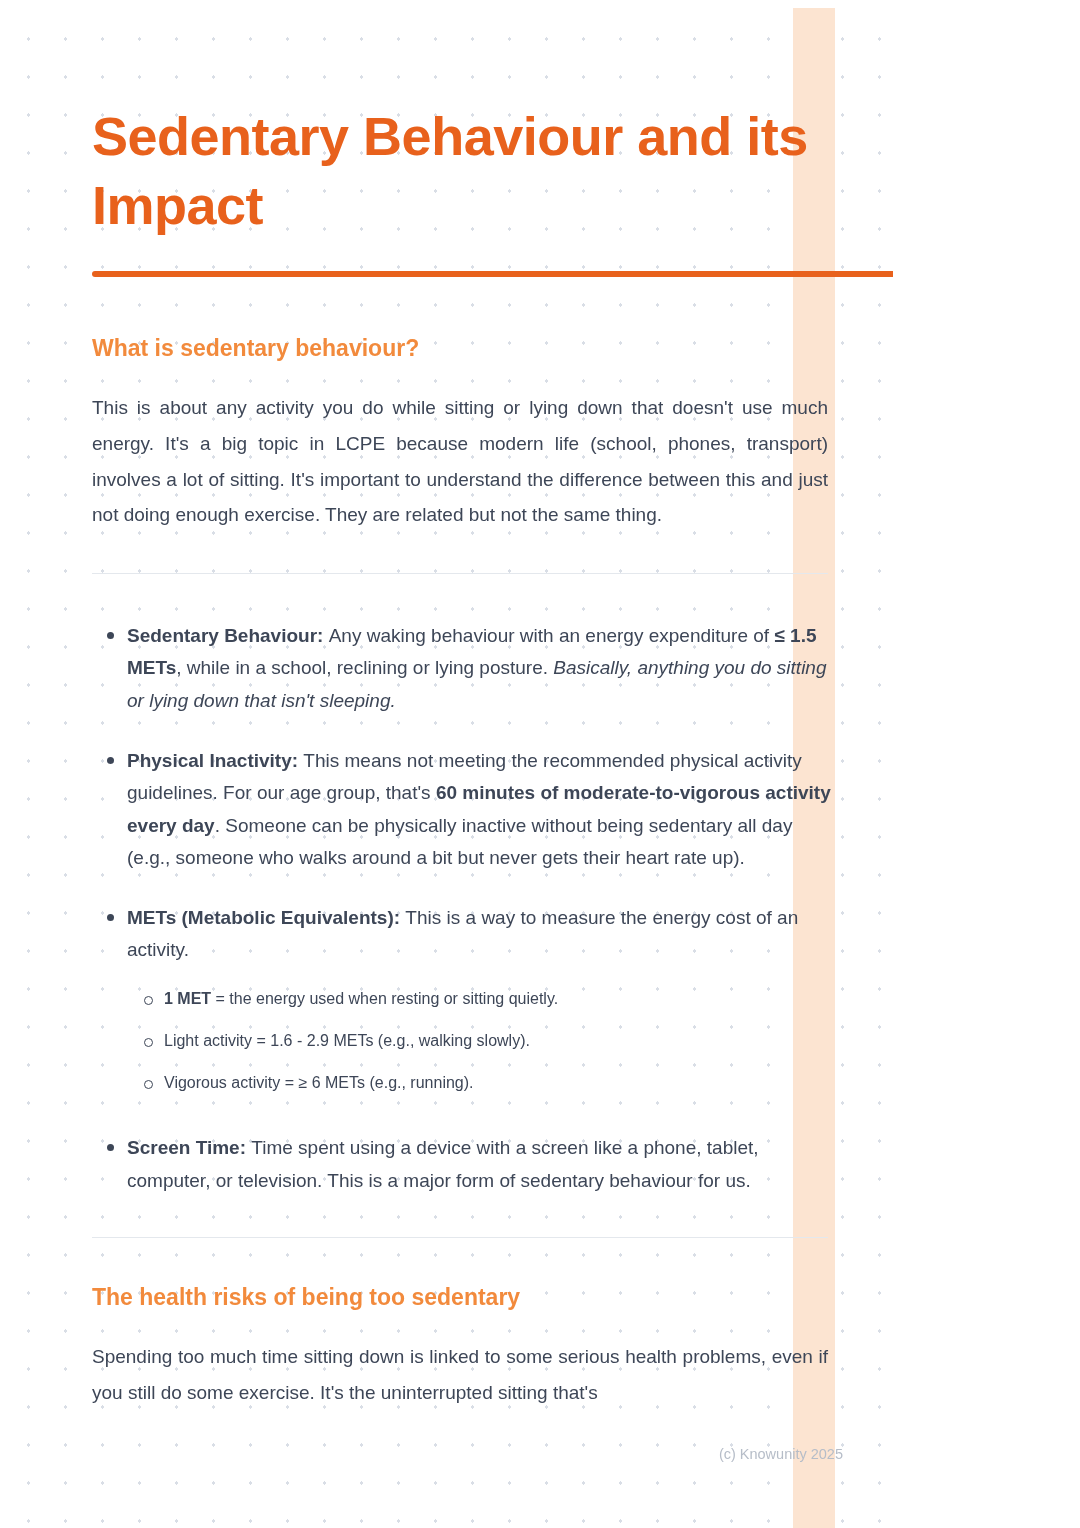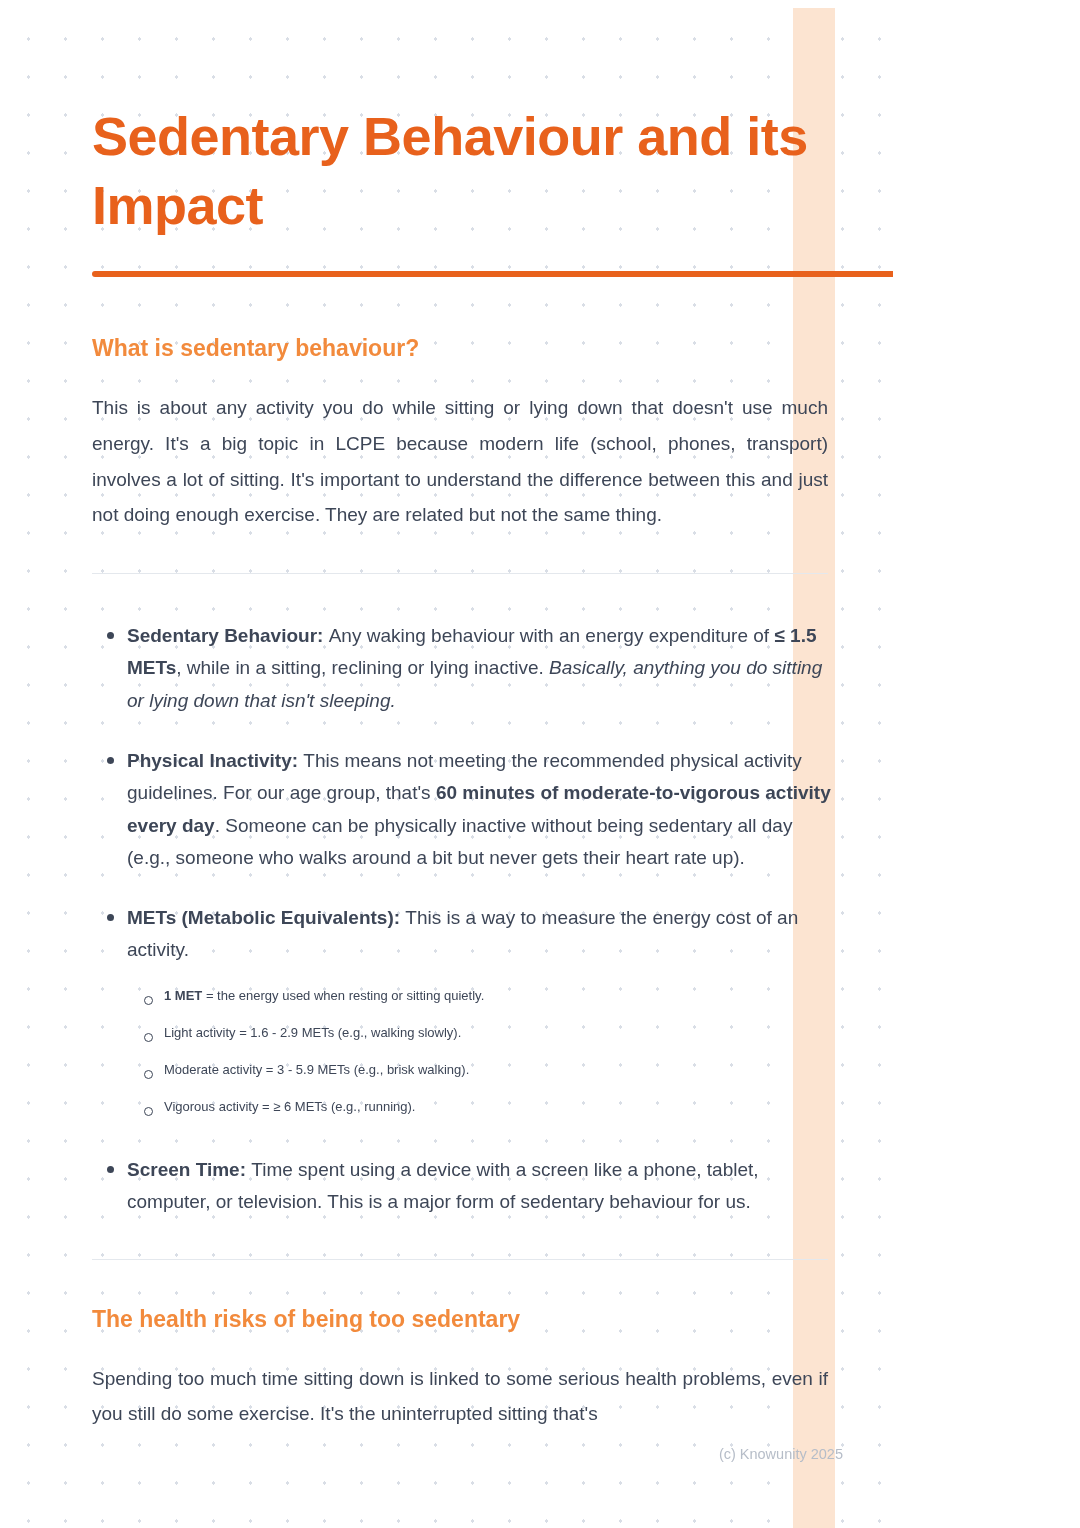--- a/index.html
+++ b/index.html
@@ -99,21 +99,21 @@
 
   ul.sub {
     list-style:none;
     margin:18px 0 10px 0;
     padding-left:16px;
   }
   ul.sub > li {
     position:relative;
     padding-left:21px;
     margin-bottom:15px;
-    font-size:13px;
+    font-size:16px;
     line-height:1.7;
     color:#3d4657;
   }
   ul.sub > li::before {
     content:"";
     position:absolute;
     left:1px; top:11px;
     width:7px; height:7px;
     background:transparent;
     border:1.5px solid #3d4657;
@@ -145,36 +145,33 @@
     <div class="title-rule"></div>
 
     <h2 class="section-heading">What is sedentary behaviour?</h2>
     <p class="body-par">This is about any activity you do while sitting or lying down that doesn't use much energy. It's a big topic in LCPE because modern life (school, phones, transport) involves a lot of sitting. It's important to understand the difference between this and just not doing enough exercise. They are related but not the same thing.</p>
 
     <hr class="soft">
 
 
     <ul class="terms">
       <li>
-        <span class="li-text"><span style="font-weight: 700;">Sedentary Behaviour: </span><span>Any waking behaviour with an energy expenditure of </span><span style="font-weight: 700;">≤ 1.5 METs</span><span>, while in a sitting, reclining or lying inactive. </span><span style="font-style: italic;">Basically, anything you do sitting or lying down that isn't sleeping.</span></span>
+        <span class="li-text"><span style="font-weight: 700;">Sedentary Behaviour: </span><span>Any waking behaviour with an energy expenditure of </span><span style="font-weight: 700;">≤ 1.5 METs</span><span>, while in a school, reclining or lying posture. </span><span style="font-style: italic;">Basically, anything you do sitting or lying down that isn't sleeping.</span></span>
       </li>
       <li>
         <span class="li-text"><span style="font-weight: 700;">Physical Inactivity: </span><span>This means not meeting the recommended physical activity guidelines. For our age group, that's </span><span style="font-weight: 700;">60 minutes of moderate-to-vigorous activity every day</span><span>. Someone can be physically inactive without being sedentary all day (e.g., someone who walks around a bit but never gets their heart rate up).</span></span>
       </li>
       <li>
         <span class="li-text"><span style="font-weight: 700;">METs (Metabolic Equivalents): </span><span>This is a way to measure the energy cost of an activity.</span></span>
         <ul class="sub">
           <li>
             <span class="li-text"><span style="font-weight: 700;">1 MET</span><span> = the energy used when resting or sitting quietly.</span></span>
           </li>
           <li>
             <span class="li-text"><span>Light activity = 1.6 - 2.9 METs (e.g., walking slowly).</span></span>
-          </li>
-          <li>
-            <span class="li-text"><span>Moderate activity = 3 - 5.9 METs (e.g., brisk walking).</span></span>
           </li>
           <li>
             <span class="li-text"><span>Vigorous activity = ≥ 6 METs (e.g., running).</span></span>
           </li>
         </ul>
       </li>
       <li class="extra-gap">
         <span class="li-text"><span style="font-weight: 700;">Screen Time: </span><span>Time spent using a device with a screen like a phone, tablet, computer, or television. This is a major form of sedentary behaviour for us.</span></span>
       </li>
     </ul>

